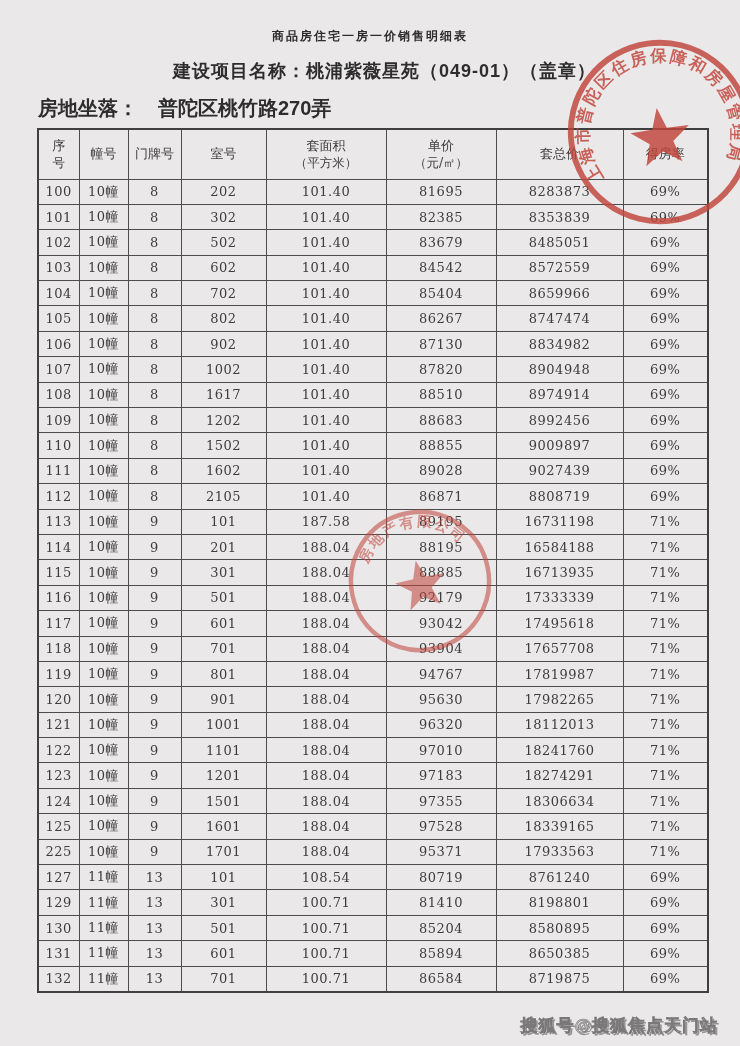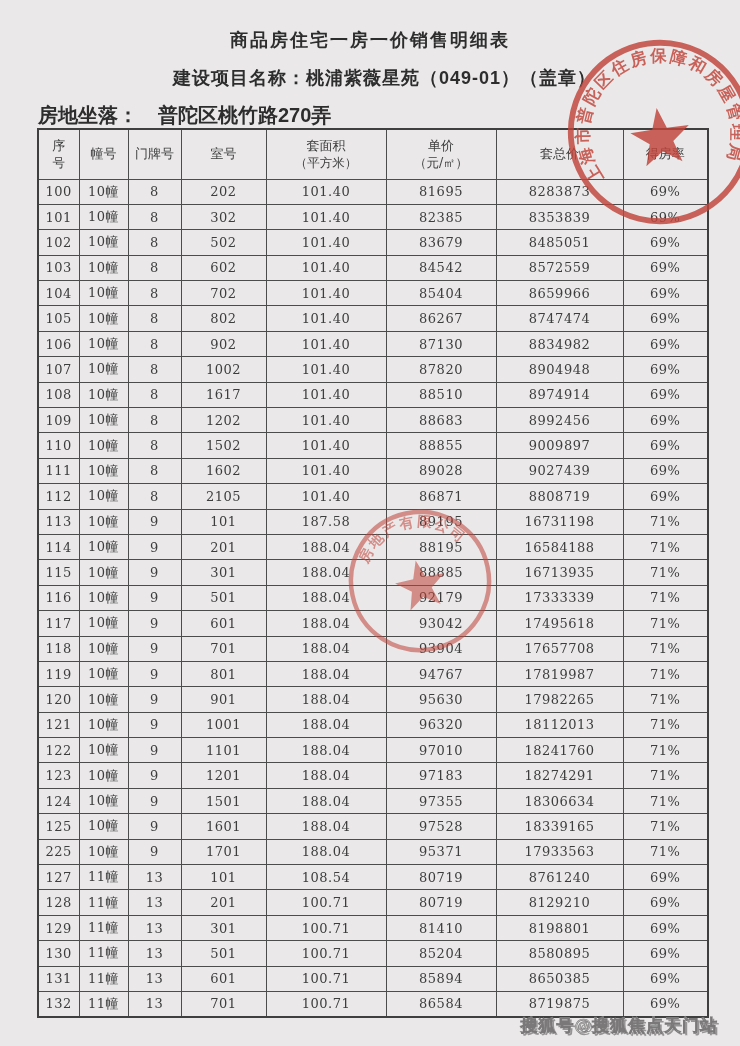--- a/index.html
+++ b/index.html
@@ -8,21 +8,21 @@
     width:740px;height:1046px;
     background:#eae8e8;
     overflow:hidden;
     font-family:"Liberation Sans","DejaVu Sans",sans-serif;
     color:#3a3a3a;
   }
   
   .doc-head{position:absolute;left:0;top:0;width:740px;}
   .doc-title{
     margin-top:28px;text-align:center;
-    font-size:18px;font-weight:bold;color:#2d2d2d;
+    font-size:12px;font-weight:bold;color:#2d2d2d;
     letter-spacing:2px;
   }
   .doc-project{
     margin-top:14px;text-align:center;
     font-size:18px;font-weight:bold;color:#2d2d2d;
     letter-spacing:1px;
     padding-left:29px;
   }
   .doc-location{
     margin-top:12px;margin-left:38px;
@@ -395,30 +395,20 @@
           <td>127</td>
           <td>11幢</td>
           <td>13</td>
           <td>101</td>
           <td>108.54</td>
           <td>80719</td>
           <td>8761240</td>
           <td>69%</td>
         </tr>
         <tr>
-          <td>128</td>
-          <td>11幢</td>
-          <td>13</td>
-          <td>201</td>
-          <td>100.71</td>
-          <td>80719</td>
-          <td>8129210</td>
-          <td>69%</td>
-        </tr>
-        <tr>
           <td>129</td>
           <td>11幢</td>
           <td>13</td>
           <td>301</td>
           <td>100.71</td>
           <td>81410</td>
           <td>8198801</td>
           <td>69%</td>
         </tr>
         <tr>

